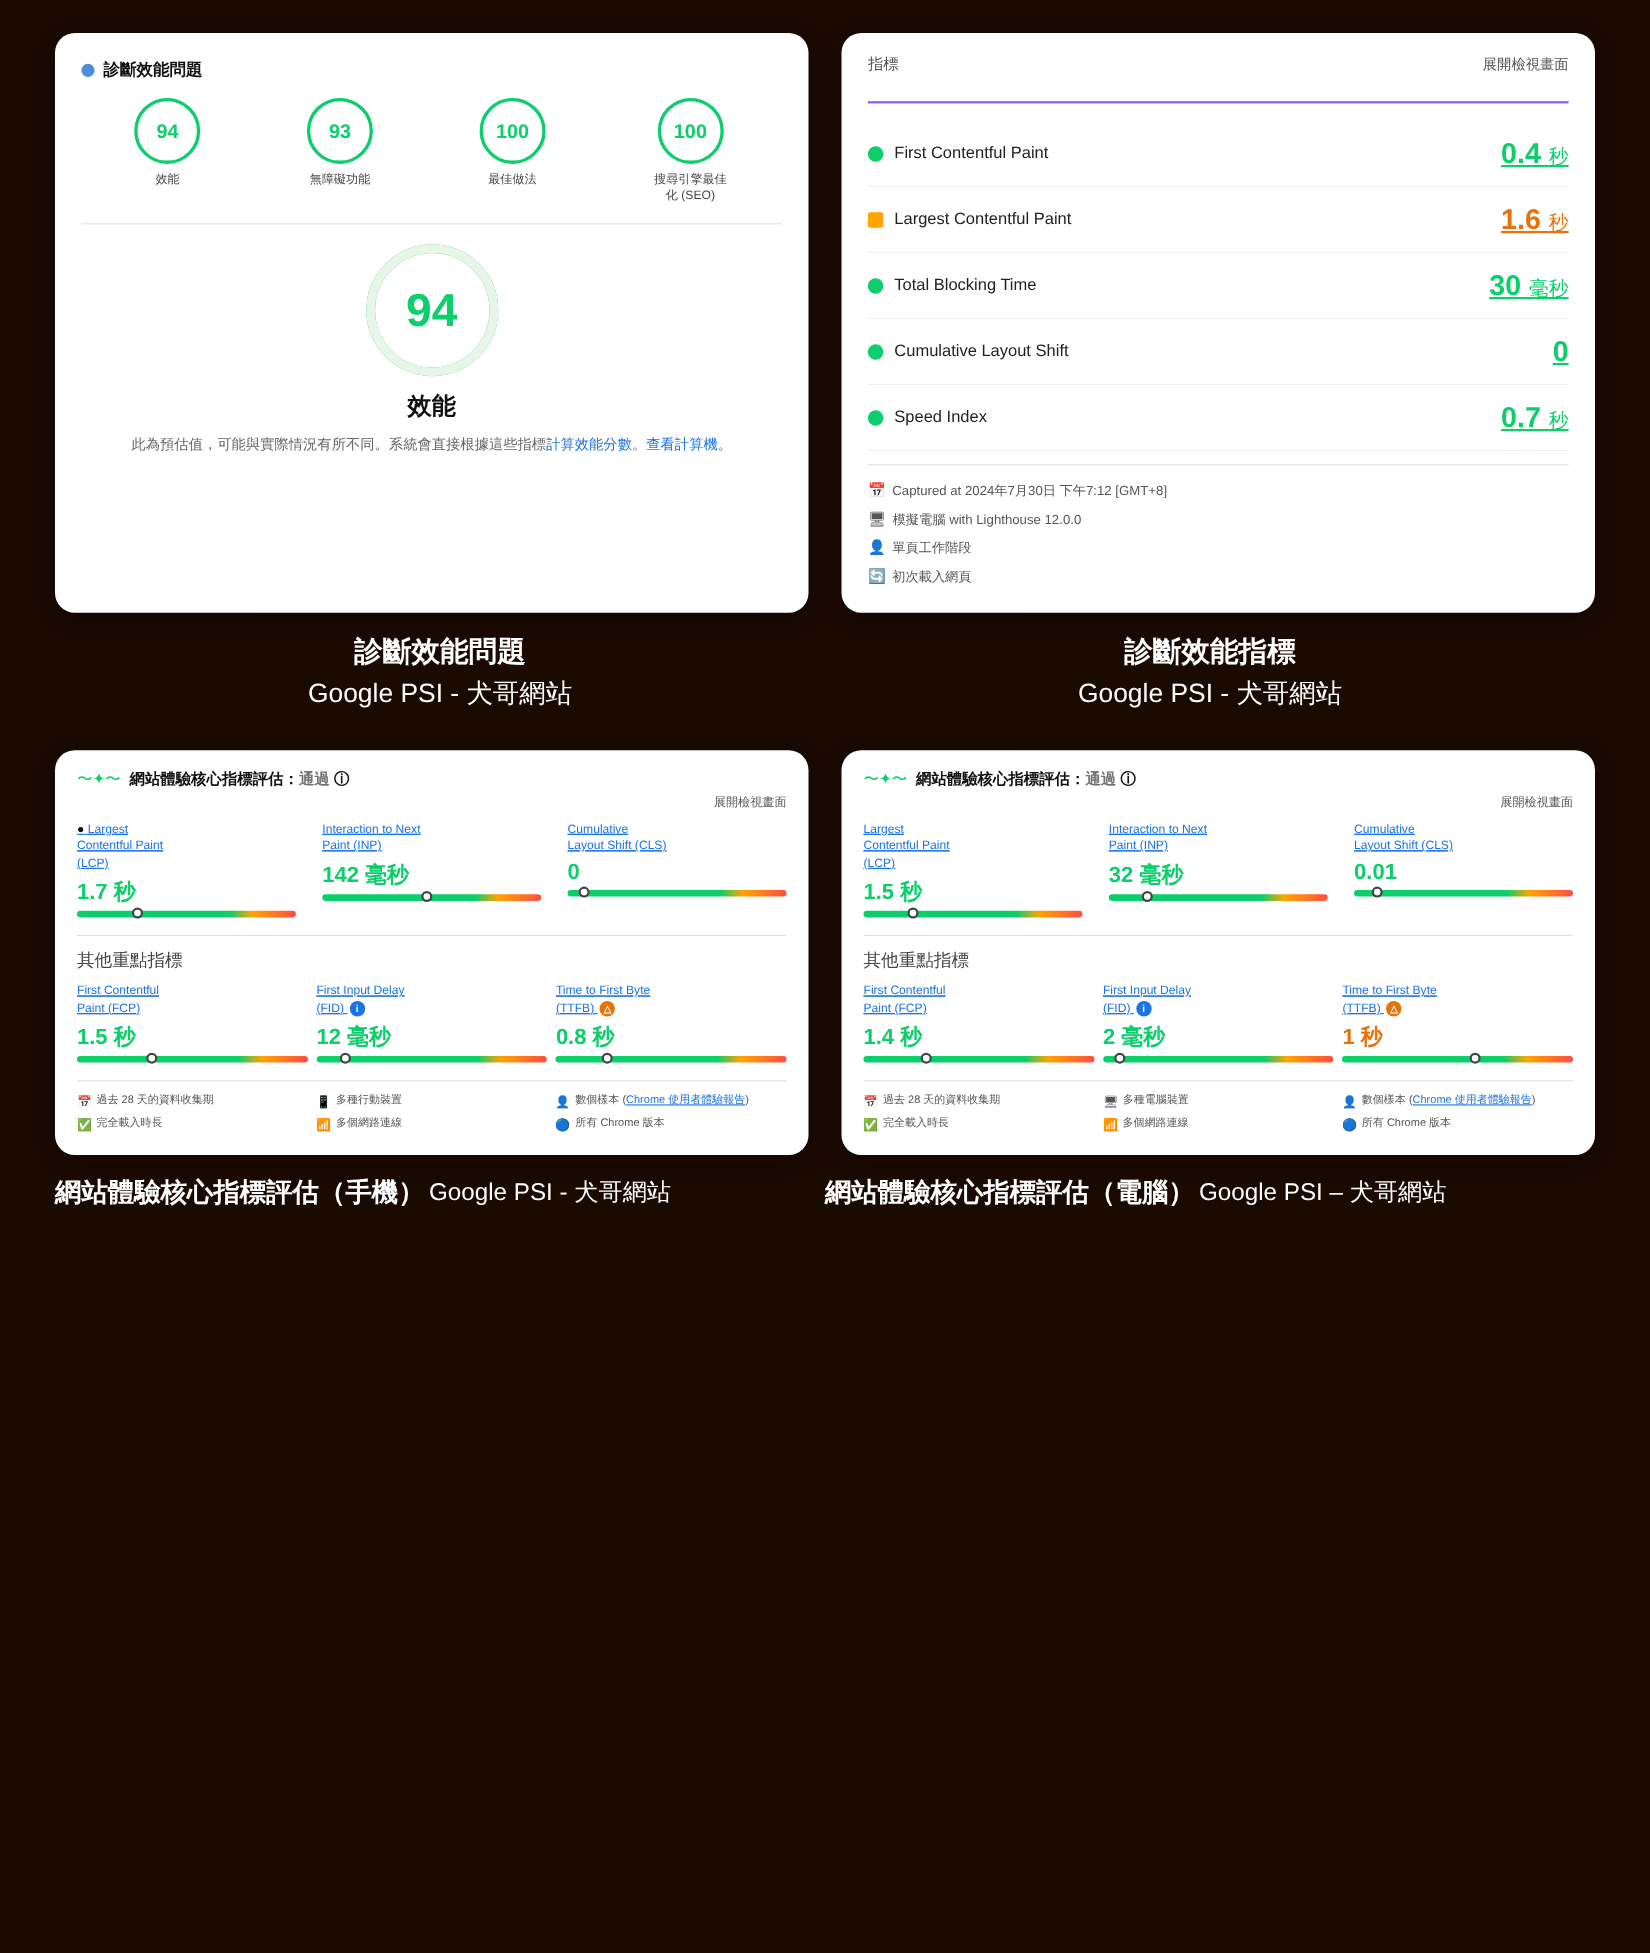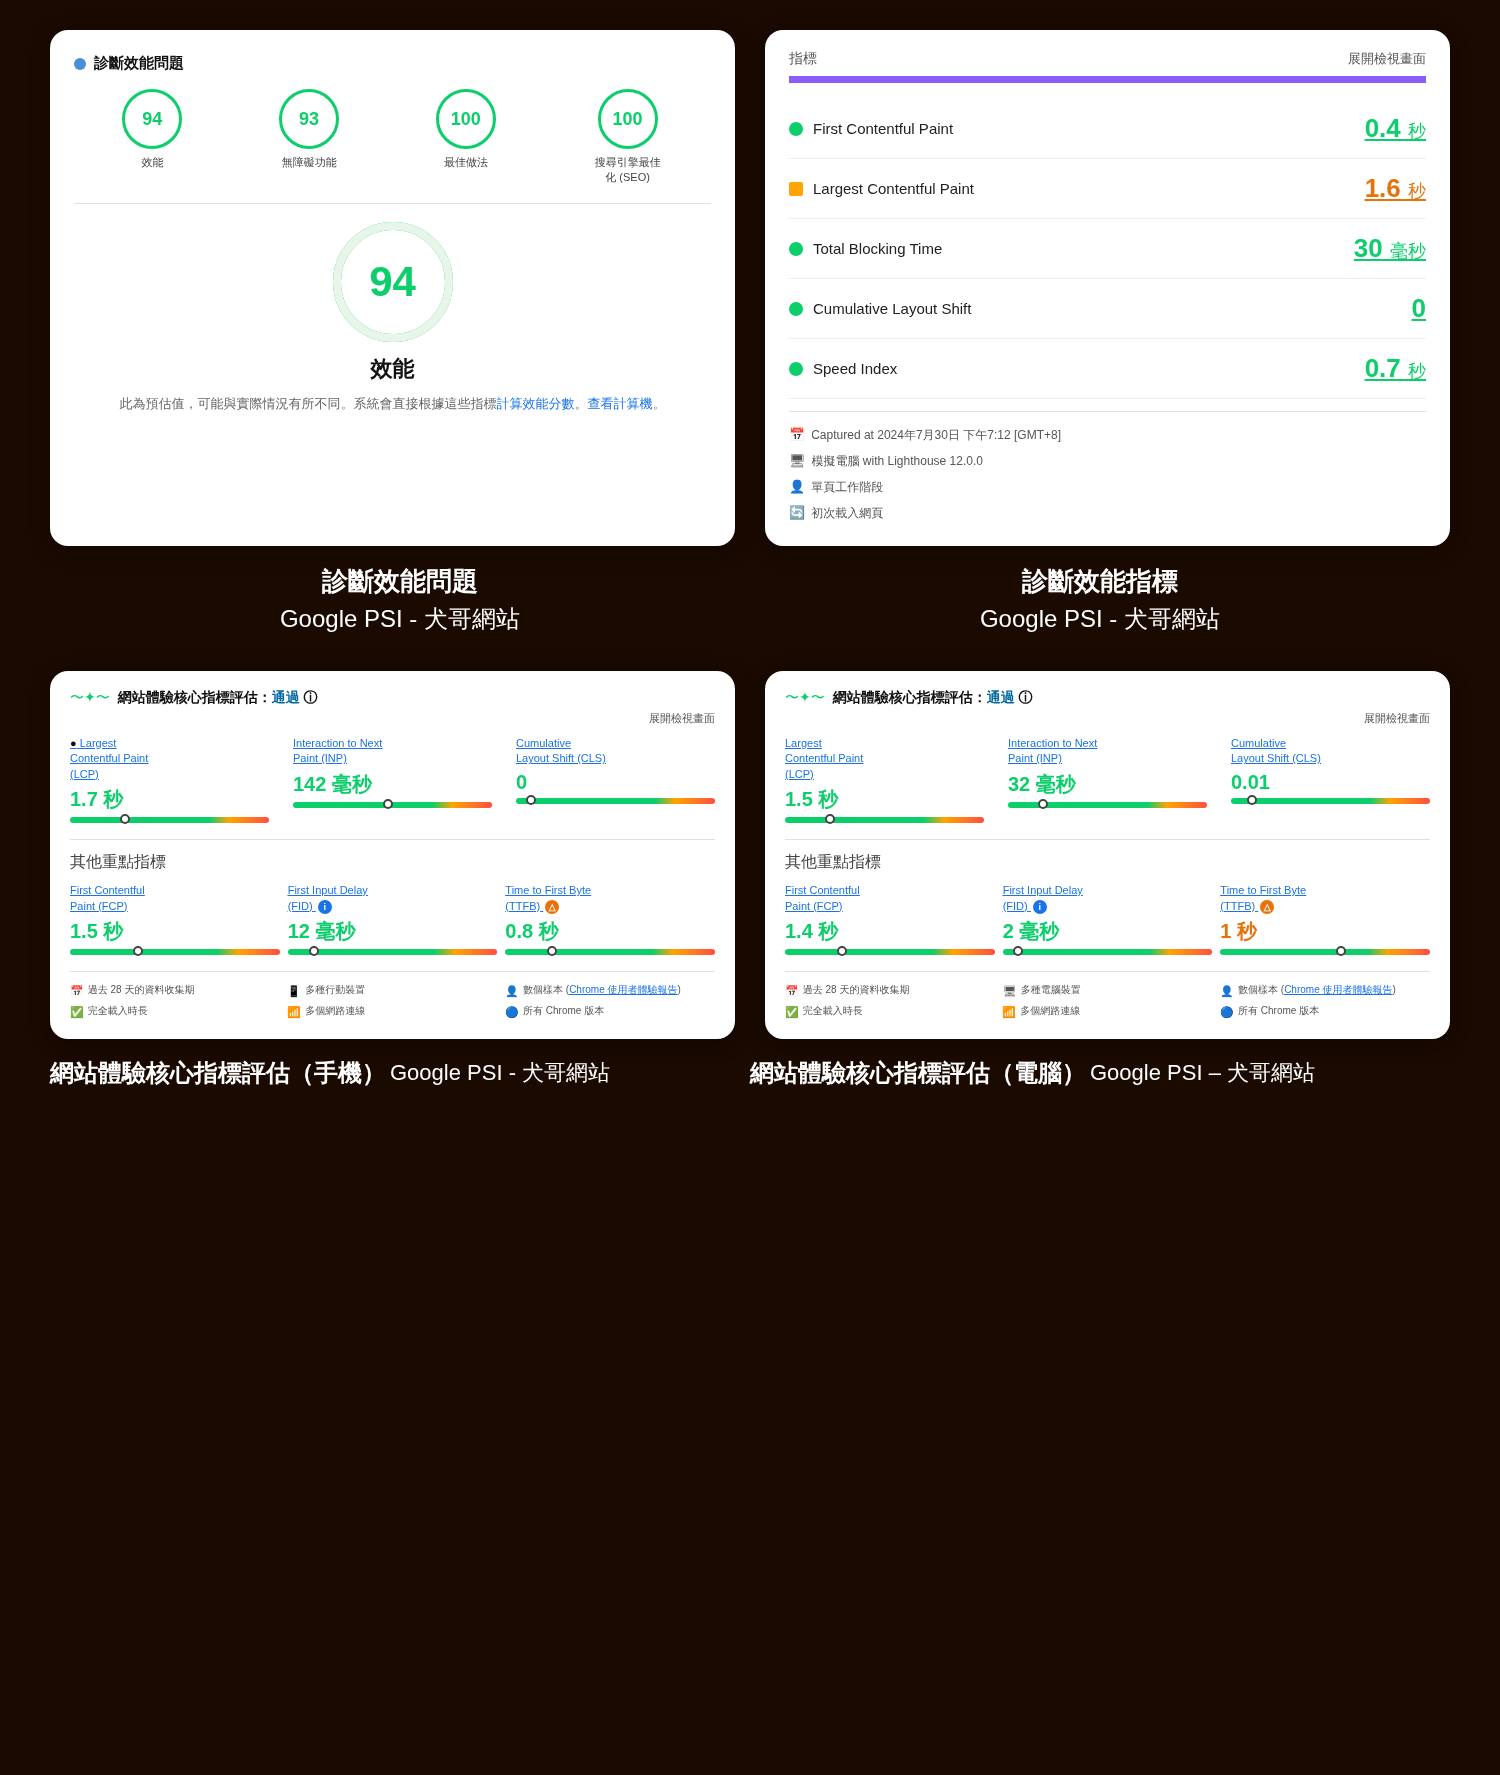--- a/index.html
+++ b/index.html
@@ -121,22 +121,22 @@
 
     
     .card2 {
       padding: 20px 24px;
     }
     .card2-header {
       display: flex;
       justify-content: space-between;
       align-items: center;
       margin-bottom: 16px;
-      padding-bottom: 8px;
-      border-bottom: 7px solid #8b5cf6;
+      padding-bottom: 24px;
+      border-bottom: 2px solid #8b5cf6;
     }
     .card2-header-left {
       font-size: 14px;
       color: #555;
       font-weight: 500;
     }
     .card2-header-right {
       font-size: 13px;
       color: #555;
     }
@@ -239,21 +239,21 @@
     .cwv-icon {
       color: #0cce6b;
       font-size: 14px;
     }
     .cwv-title {
       font-size: 14px;
       font-weight: 600;
       color: #111;
     }
     .cwv-pass {
-      color: #0369a1;
+      color: #737373;
       font-weight: 700;
     }
     .cwv-subheader {
       text-align: right;
       font-size: 11px;
       color: #555;
       margin-bottom: 10px;
     }
     .cwv-metrics-top {
       display: flex;

